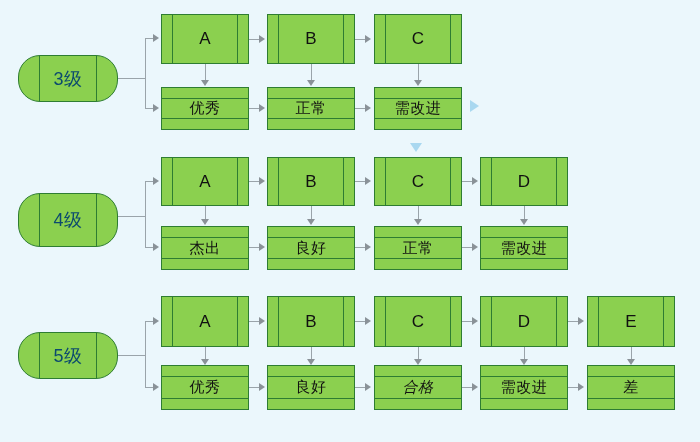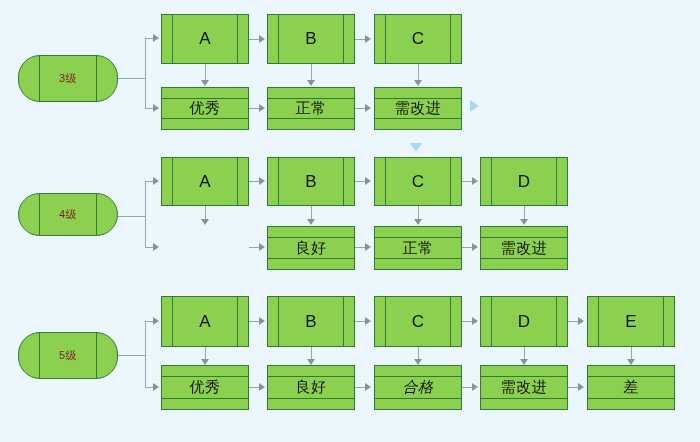--- a/index.html
+++ b/index.html
@@ -35,22 +35,22 @@
     border-left: 1px solid #2E7D32;
   }
   .cyl .cyl-line.l { left: 20px; }
   .cyl .cyl-line.r { right: 20px; }
   .cyl .cyl-text {
     position: absolute;
     left: 0; right: 0; top: 0; bottom: 0;
     display: flex;
     align-items: center;
     justify-content: center;
-    font-size: 11px;
-    color: #7f1d1d;
+    font-size: 18px;
+    color: #0c4a6e;
     letter-spacing: 0.5px;
   }
 
   
   .pbox {
     position: absolute;
     box-sizing: border-box;
     background: #8BD04F;
     border: 1px solid #2E7D32;
   }
@@ -203,21 +203,21 @@
   </div>
 
   <div class="hline" style="left:249px; top:108px; width:11px;"></div>
   <div class="arrow-r" style="left:259px; top:104px;"></div>
   <div class="hline" style="left:355px; top:108px; width:11px;"></div>
   <div class="arrow-r" style="left:365px; top:104px;"></div>
 
   <div class="mark-r" style="left:470px; top:100px;"></div>
   <div class="mark-d" style="left:410px; top:143px;"></div>
 
-  <div class="cyl" style="left:18px; top:193px; width:100px; height:43px;">
+  <div class="cyl" style="left:18px; top:193px; width:100px; height:54px;">
     <span class="cyl-line l"></span>
     <span class="cyl-line r"></span>
     <span class="cyl-text">4级</span>
   </div>
   <div class="hline" style="left:118px; top:216px; width:27px;"></div>
   <div class="vline" style="left:145px; top:181px; height:66px;"></div>
   <div class="hline" style="left:145px; top:181px; width:9px;"></div>
   <div class="arrow-r" style="left:153px; top:177px;"></div>
   <div class="hline" style="left:145px; top:247px; width:9px;"></div>
   <div class="arrow-r" style="left:153px; top:243px;"></div>
@@ -252,20 +252,25 @@
 
   <div class="vline" style="left:205px; top:206px; height:13px;"></div>
   <div class="arrow-d" style="left:201px; top:219px;"></div>
   <div class="vline" style="left:311px; top:206px; height:13px;"></div>
   <div class="arrow-d" style="left:307px; top:219px;"></div>
   <div class="vline" style="left:418px; top:206px; height:13px;"></div>
   <div class="arrow-d" style="left:414px; top:219px;"></div>
   <div class="vline" style="left:524px; top:206px; height:13px;"></div>
   <div class="arrow-d" style="left:520px; top:219px;"></div>
 
+  <div class="dbox" style="left:161px; top:226px; width:88px; height:44px;">
+    <span class="h-line t"></span>
+    <span class="h-line b"></span>
+    <span class="dtext">杰出</span>
+  </div>
   <div class="dbox" style="left:267px; top:226px; width:88px; height:44px;">
     <span class="h-line t"></span>
     <span class="h-line b"></span>
     <span class="dtext">良好</span>
   </div>
   <div class="dbox" style="left:374px; top:226px; width:88px; height:44px;">
     <span class="h-line t"></span>
     <span class="h-line b"></span>
     <span class="dtext">正常</span>
   </div>

